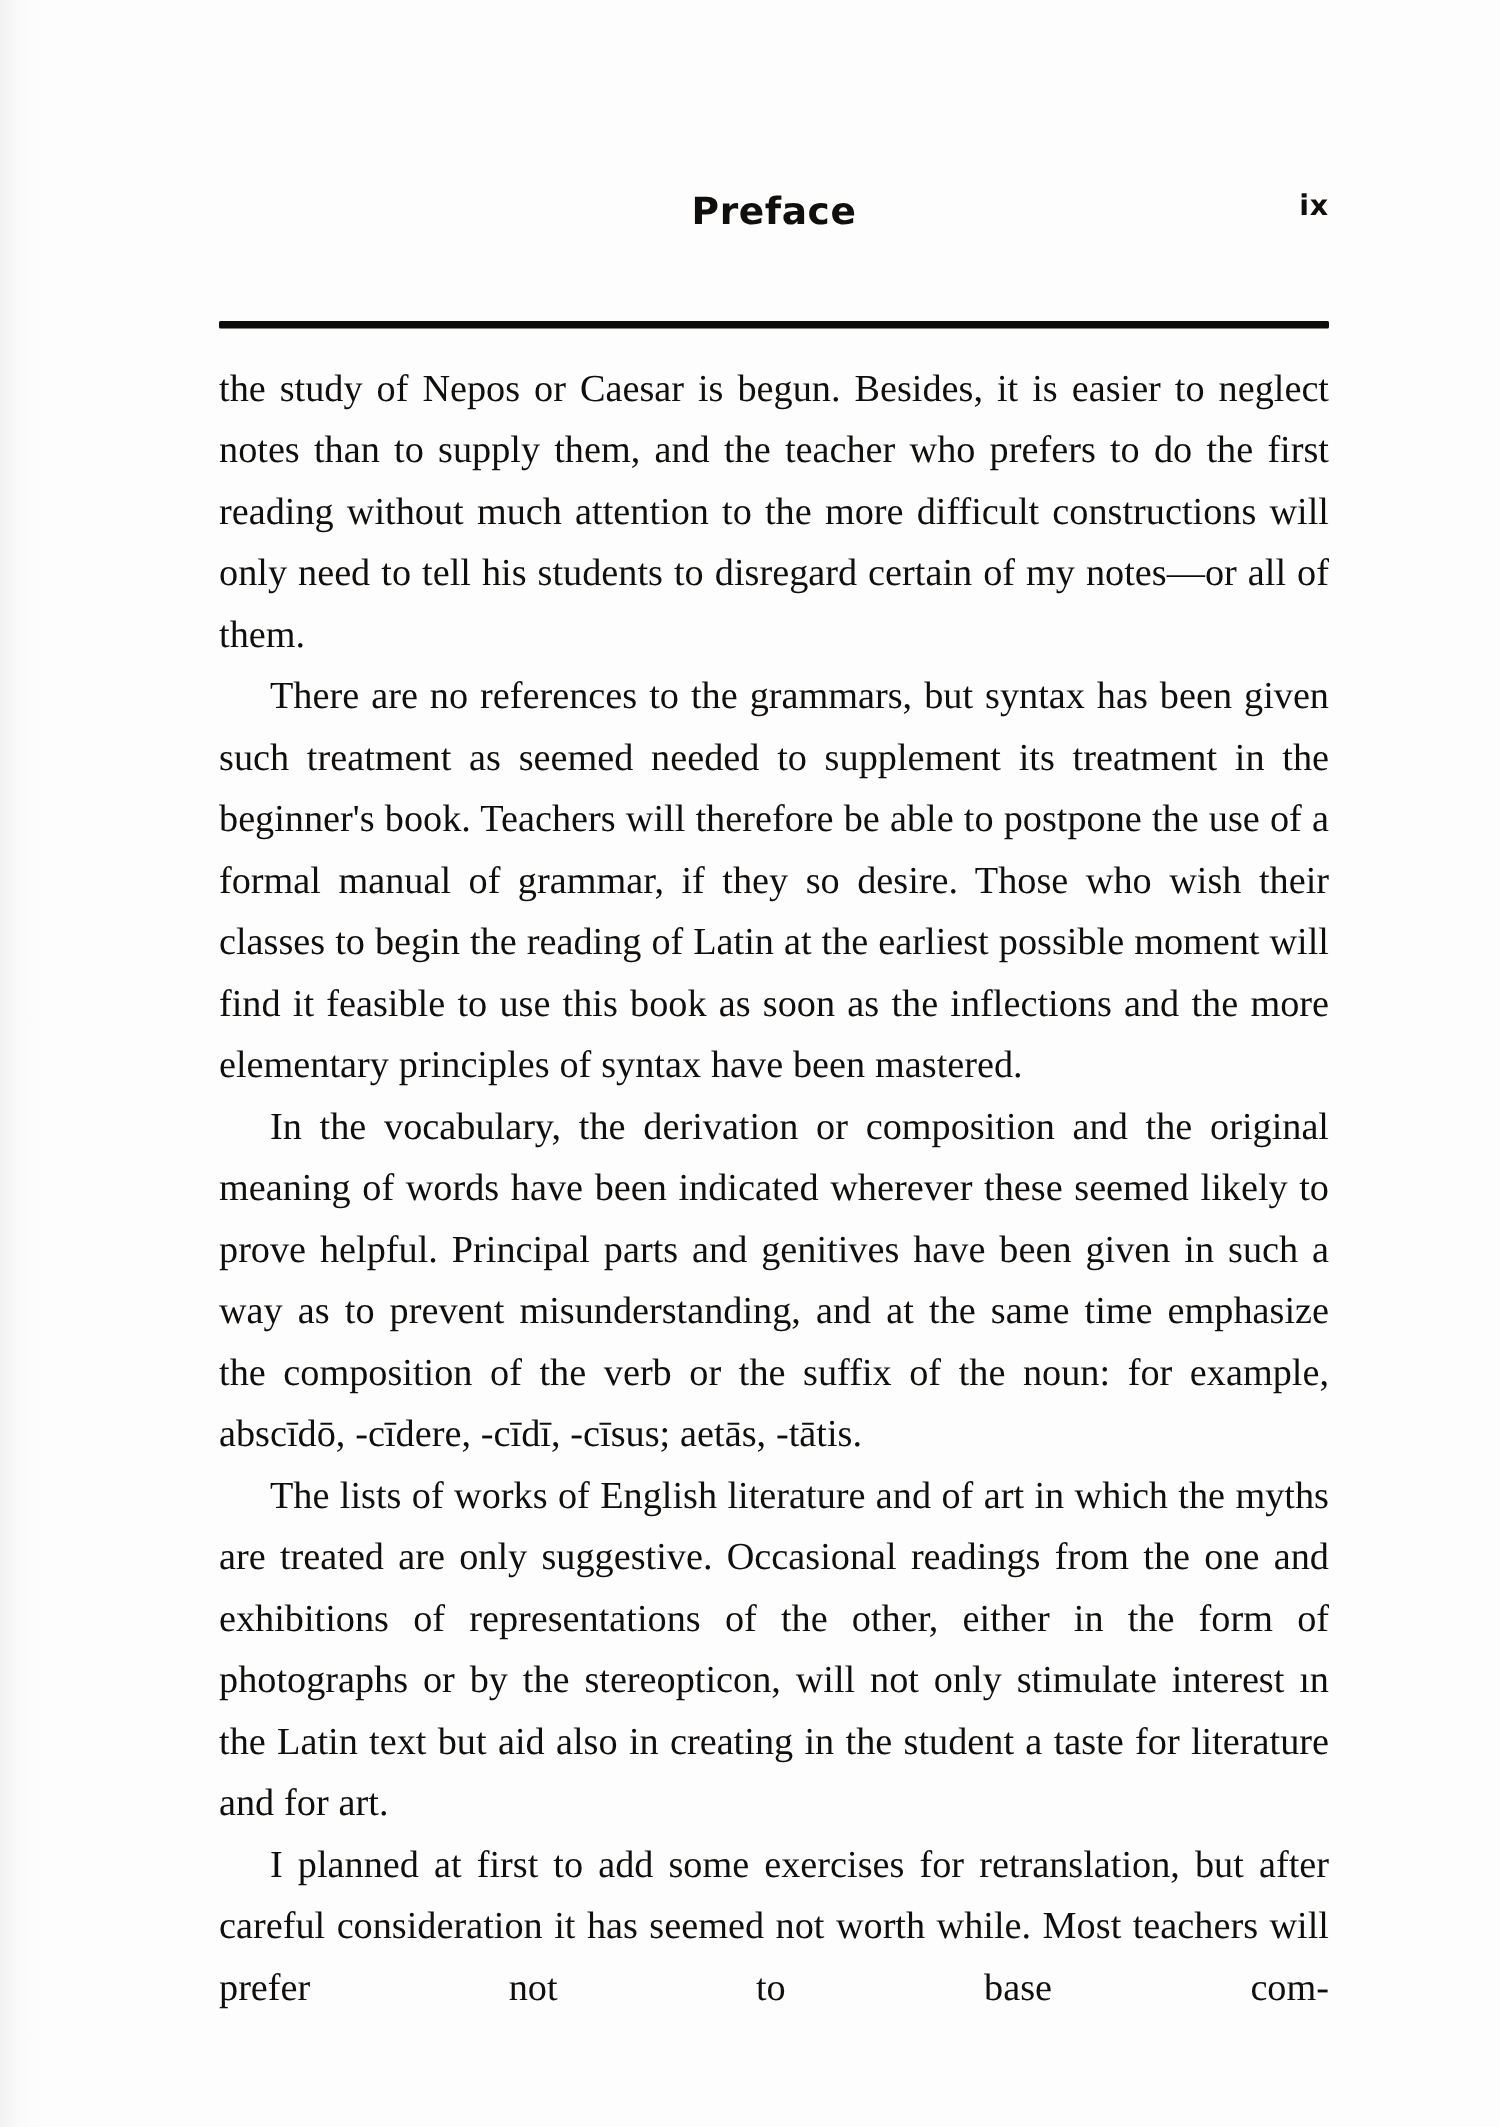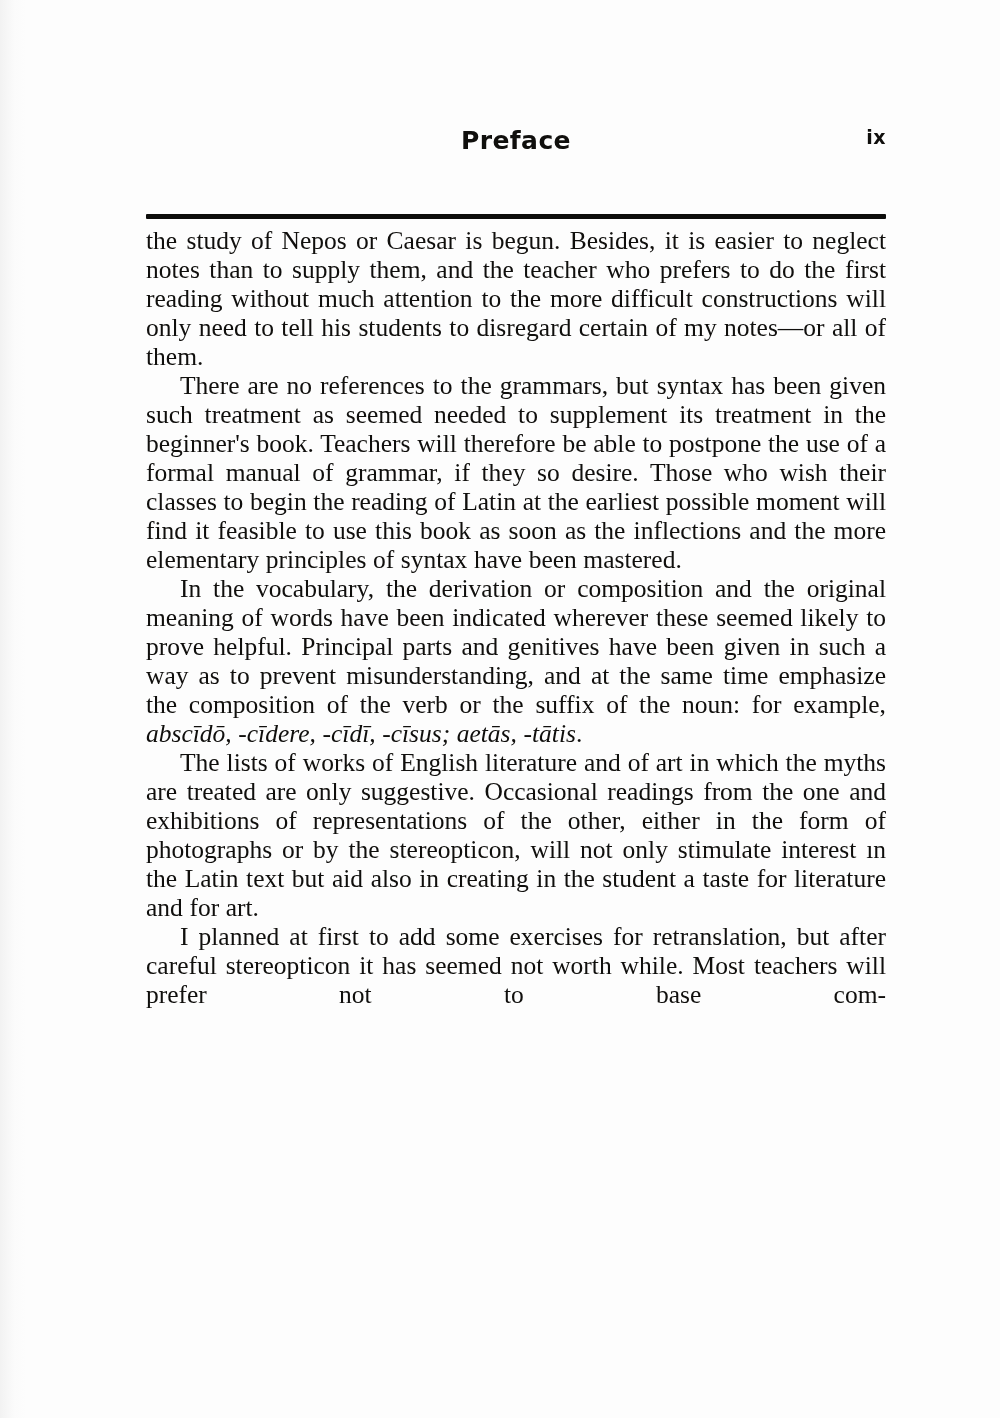--- a/index.html
+++ b/index.html
@@ -69,23 +69,23 @@
   .head-rule {
     width: 100%;
     height: 5px;
     background: #0d0d0b;
     border-radius: 1px;
     margin-top: 36px;
   }
 
   
   .body-text {
-    margin-top: 7px;
+    margin-top: 19px;
     font-size: 25.5px;
-    line-height: 29px;
+    line-height: 41px;
     text-align: justify;
     text-justify: inter-word;
     -webkit-hyphens: none;
     hyphens: none;
     word-spacing: 0.2px;
   }
 
   .body-text p {
     margin: 0;
     text-indent: 34px;
@@ -94,21 +94,20 @@
   .body-text p.no-indent {
     text-indent: 0;
   }
 
   
   .body-text p.runs-on {
     text-align-last: justify;
   }
 
   .latin {
-    font-style: italic;
   }
 </style>
 </head>
 <body>
 
 <div class="page">
 
   <div class="scan-edge"></div>
 
   <div class="content">
@@ -123,17 +122,17 @@
     <div class="body-text">
 
       <p class="no-indent runs-on">the study of Nepos or Caesar is begun.  Besides, it is easier to neglect notes than to supply them, and the teacher who prefers to do the first reading without much attention to the more difficult constructions will only need to tell his students to disregard certain of my notes—or all of them.</p>
 
       <p>There are no references to the grammars, but syntax has been given such treatment as seemed needed to supplement its treatment in the beginner's book.  Teachers will therefore be able to postpone the use of a formal manual of grammar, if they so desire.  Those who wish their classes to begin the reading of Latin at the earliest possible moment will find it feasible to use this book as soon as the inflections and the more elementary principles of syntax have been mastered.</p>
 
       <p><span>In the vocabulary, the derivation or composition and the original meaning of words have been indicated wherever these seemed likely to prove helpful.  Principal parts and genitives have been given in such a way as to prevent misunderstanding, and at the same time emphasize the composition of the verb or the suffix of the noun: for example, </span><span class="latin">abscīdō, -cīdere, -cīdī, -cīsus; aetās, -tātis</span><span>.</span></p>
 
       <p>The lists of works of English literature and of art in which the myths are treated are only suggestive.  Occasional readings from the one and exhibitions of representations of the other, either in the form of photographs or by the stereopticon, will not only stimulate interest ın the Latin text but aid also in creating in the student a taste for literature and for art.</p>
 
-      <p class="runs-on">I planned at first to add some exercises for retranslation, but after careful stereopticon it has seemed not worth while.  Most teachers will prefer not to base com-</p>
+      <p class="runs-on">I planned at first to add some exercises for retranslation, but after careful consideration it has seemed not worth while.  Most teachers will prefer not to base com-</p>
 
     </div>
   </div>
 </div>
 
 </body></html>

